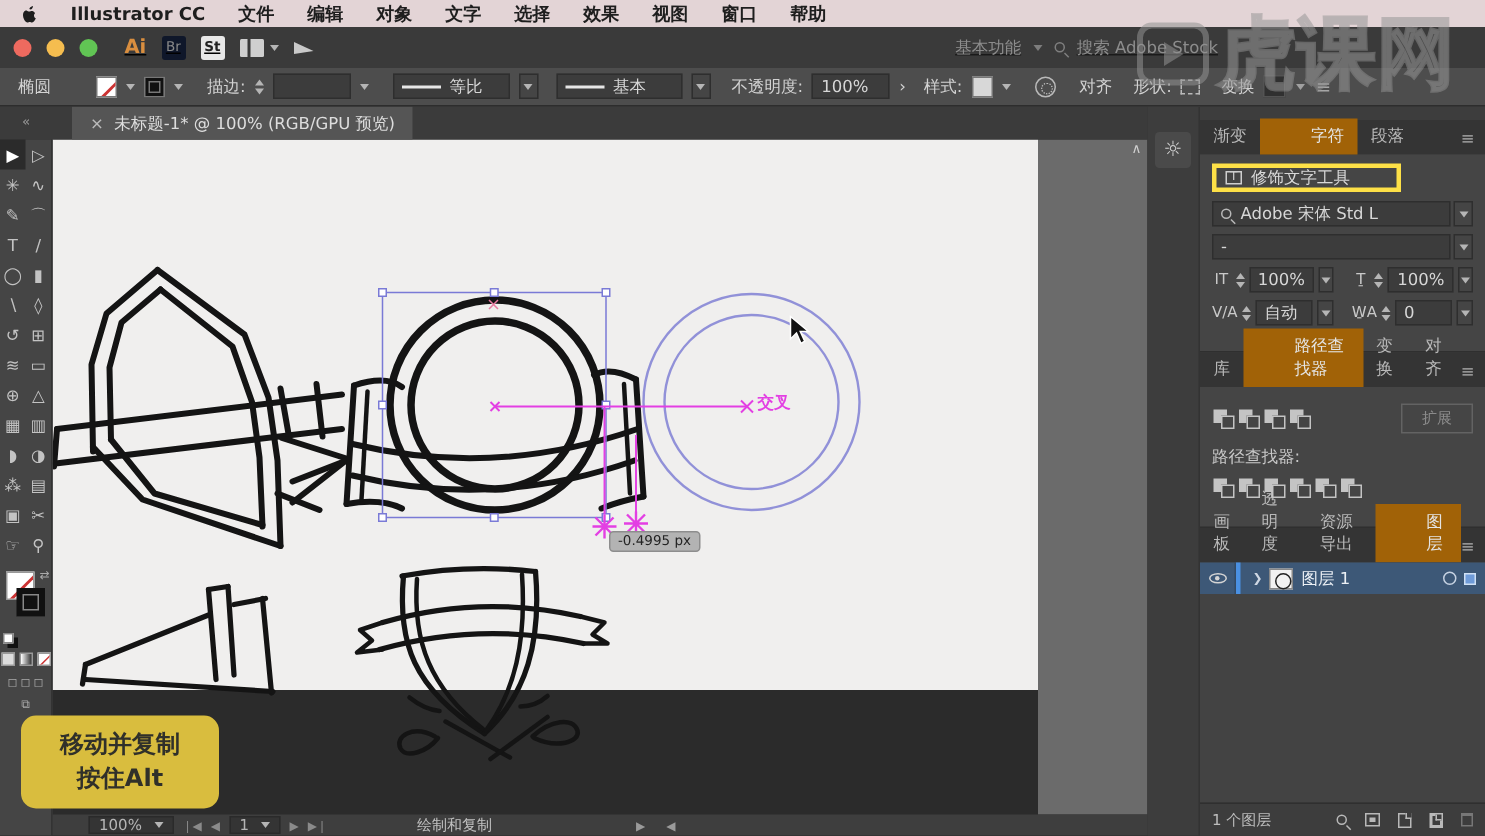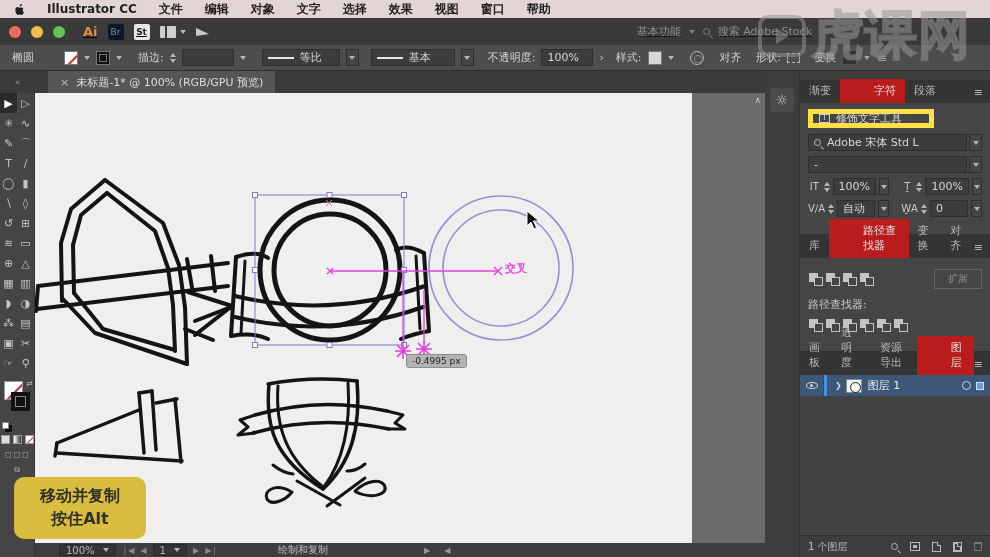--- a/index.html
+++ b/index.html
@@ -63,46 +63,46 @@
     box-shadow:inset 0 0 0 4px #111, inset 0 0 0 5px #888, inset 0 0 0 9px #111;}
   .fs-swap{position:absolute;right:1px;top:0;color:#aaa;font-size:8px;}
   .fs-mini{position:absolute;left:2px;bottom:2px;width:7px;height:7px;background:#fff;border:1px solid #888;box-shadow:3px 3px 0 #111;}
   .mode-row{display:flex;gap:3px;justify-content:center;margin-top:4px;}
   .mbtn{width:9px;height:9px;border:1px solid #9a9a9a;}
   .mbtn.grad{background:linear-gradient(90deg,#fff,#333);}
   .mbtn.none{background:#fff;position:relative;overflow:hidden;}
   .mbtn.none::after{content:"";position:absolute;left:-2px;top:3px;width:14px;height:1px;background:#c33;transform:rotate(-45deg);}
   .draw-row{display:flex;gap:2px;justify-content:center;margin-top:6px;color:#aaa;font-size:8px;}
   
-  .canvas{left:35px;top:93px;width:657px;height:450px;background:#f0efee;z-index:1;}
+  .canvas{left:35px;top:93px;width:657px;height:367px;background:#f0efee;z-index:1;}
   .pasteboard{left:692px;top:93px;width:73px;height:450px;background:#6b6b6b;}
   .scrollup{position:absolute;right:4px;top:2px;color:#d0d0d0;font-size:9px;}
   .guide-label{position:absolute;left:470px;top:168px;color:#e33fe3;font-size:11px;font-weight:bold;}
   .chip{position:absolute;left:371px;top:261px;background:#b3b3b3;border:1px solid #8d8d8d;border-radius:3px;
     color:#242424;font-size:9px;padding:1px 5px;}
   
   .statusbar{left:35px;top:543px;width:730px;height:14px;background:#3e3e3e;display:flex;align-items:center;
     gap:6px;padding-left:24px;font-size:10px;color:#b5b5b5;z-index:2;}
   .sb-field{background:#343434;border:1px solid #2a2a2a;height:12px;display:flex;align-items:center;padding:0 6px;gap:8px;}
   .sb-nav{display:flex;gap:6px;color:#8a8a8a;font-size:8px;align-items:center;}
   .sb-msg{margin-left:54px;color:#c0c0c0;}
   .sb-arr{margin-left:90px;display:flex;gap:14px;color:#9a9a9a;font-size:8px;}
   
   .rightdock{left:765px;top:71px;width:225px;height:486px;background:#3d3d3d;z-index:2;}
   .dockstrip{position:absolute;left:0;top:0;bottom:0;width:35px;background:#3d3d3d;border-right:1px solid #333;}
   .dock-btn{margin:17px auto 0;width:24px;height:24px;background:#4a4a4a;border-radius:3px;color:#d0d0d0;
     font-size:14px;display:flex;align-items:center;justify-content:center;}
   .panels{position:absolute;left:35px;top:9px;right:0;bottom:0;display:flex;flex-direction:column;}
   .tabbar{height:23px;background:#343434;display:flex;align-items:flex-end;font-size:11px;color:#b9b9b9;}
   .tab{padding:4px 9px 5px;}
-  .tab.active{background:#b91c1c;color:#e4e4e4;padding-left:34px;}
+  .tab.active{background:#a16207;color:#e4e4e4;padding-left:34px;}
   .tab-menu{margin-left:auto;margin-right:7px;color:#b0b0b0;font-size:11px;padding-bottom:4px;}
   .pcontent{background:#454545;border-bottom:1px solid #2f2f2f;}
   .char-c{height:132px;padding:6px 8px 0;}
-  .ttbtn{border:5px solid #fde047;height:19px;width:126px;display:flex;align-items:center;gap:6px;
+  .ttbtn{border:3px solid #fde047;height:19px;width:126px;display:flex;align-items:center;gap:6px;
     padding:0 6px;color:#d8d8d8;font-size:11px;margin-bottom:6px;}
   .tt-ico{width:11px;height:9px;border:1px solid #cfcfcf;position:relative;}
   .tt-ico::after{content:"T";position:absolute;left:2px;top:-2px;font-size:8px;color:#cfcfcf;}
   .frow{display:flex;align-items:center;gap:2px;margin-bottom:5px;}
   .frow .field{flex:1;}
   .ico-search{width:7px;height:7px;border:1px solid #b9b9b9;border-radius:50%;position:relative;flex:none;}
   .ico-search::after{content:"";position:absolute;left:6px;top:6px;width:4px;height:1px;background:#b9b9b9;transform:rotate(45deg);transform-origin:0 0;}
   .crow{display:flex;align-items:center;gap:3px;margin-bottom:5px;}
   .cicon{width:17px;color:#c9c9c9;font-size:10px;font-style:normal;text-align:center;}
   .cfield{width:46px;}

